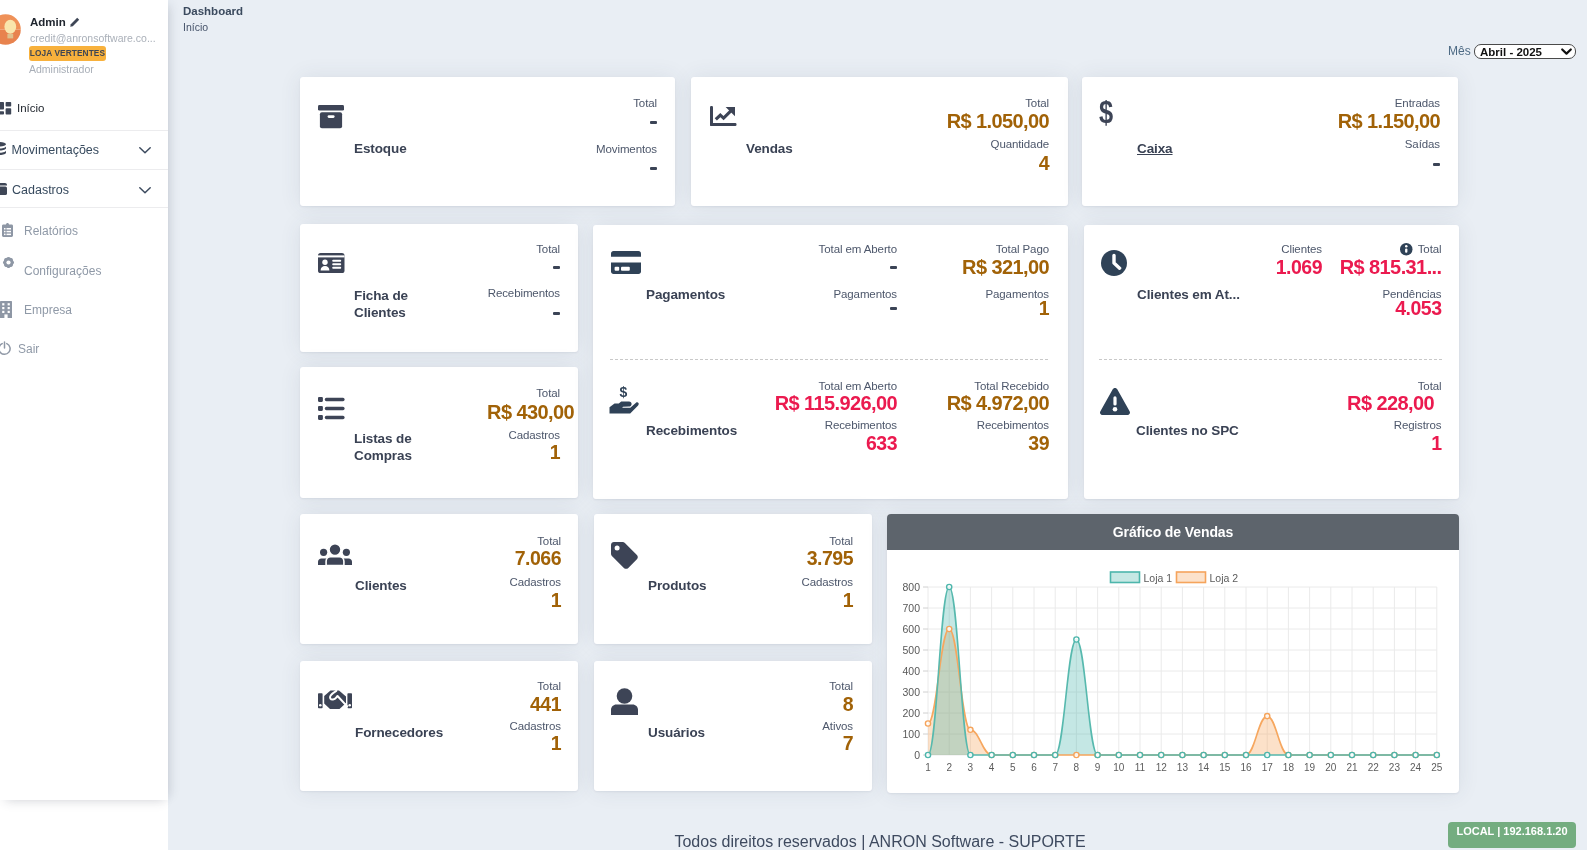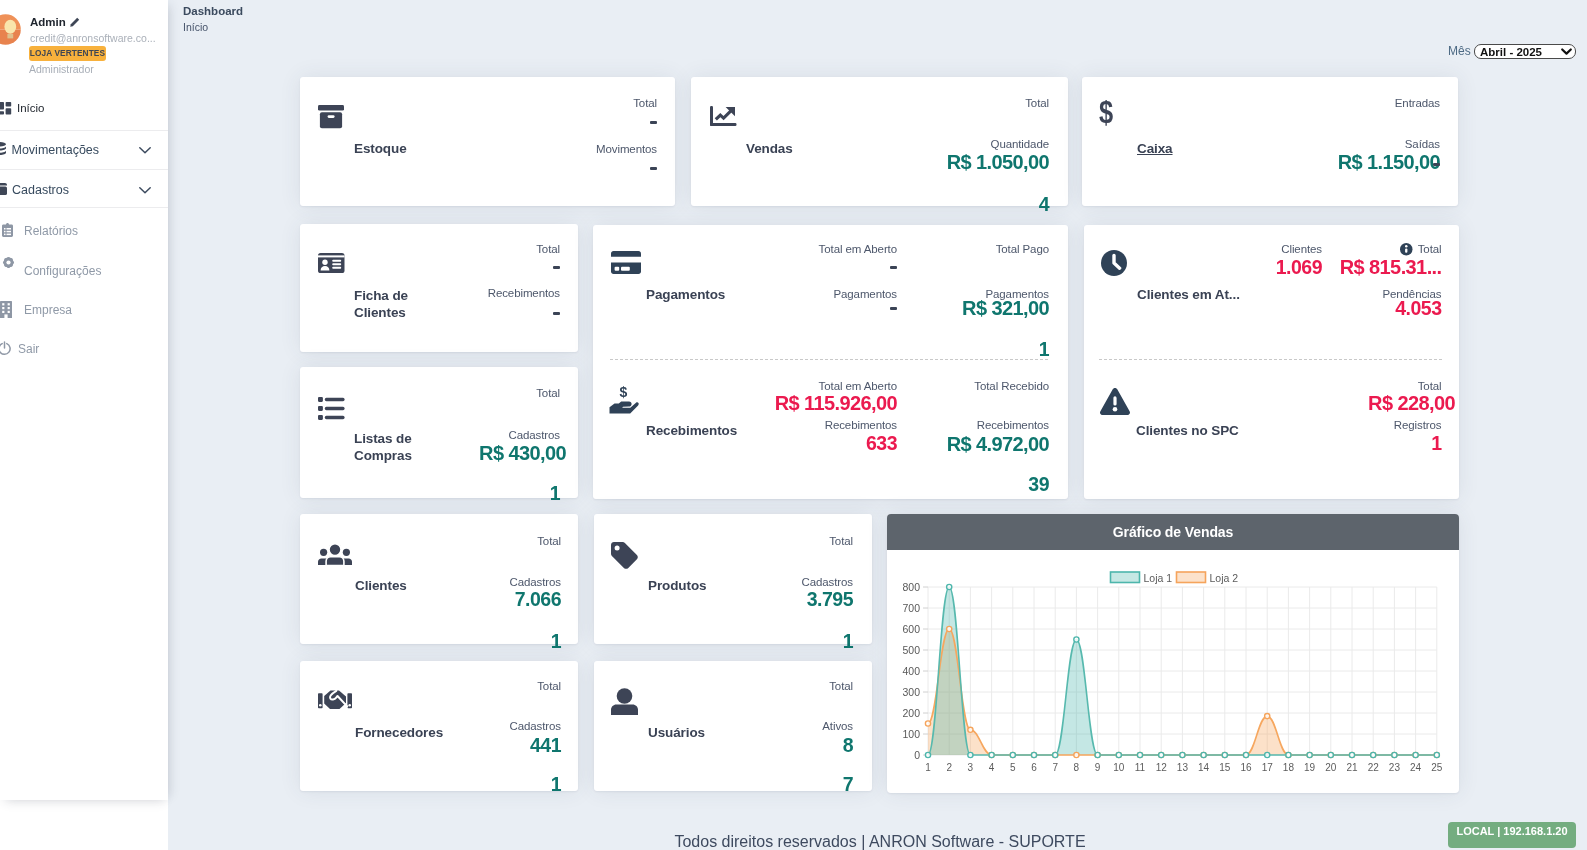--- a/index.html
+++ b/index.html
@@ -7,21 +7,21 @@
 .abs{position:absolute;}
 #main{left:168px;top:0;width:1419px;height:850px;background:#e9eef4;}
 #sidebar{left:0;top:0;width:168px;height:800px;background:#fff;
   box-shadow:6px 0 10px -4px rgba(50,60,80,.14),0 6px 10px -4px rgba(50,60,80,.14);}
 .card{position:absolute;background:#fff;border-radius:3px;
   box-shadow:0 1px 2px rgba(50,64,90,.08),0 0 22px rgba(50,64,90,.09);}
 .ctitle{position:absolute;font-size:13.5px;font-weight:bold;color:#3a4254;letter-spacing:-0.1px;line-height:17px;padding-left:36px;}
 .lab{position:absolute;font-size:11.5px;color:#4d576b;letter-spacing:-0.1px;}
 .money{position:absolute;font-size:20px;font-weight:bold;letter-spacing:-0.6px;text-align:right;}
 .num{position:absolute;font-size:19.5px;font-weight:bold;text-align:right;letter-spacing:-0.5px;}
-.grn{color:#0f766e;margin-top:41px;} .red{color:#eb1a4f;}
+.grn{color:#a16207;} .red{color:#eb1a4f;}
 .icn{position:absolute;}
 .mitem{position:absolute;font-size:12px;color:#8f99a7;}
 .hr{position:absolute;left:0;width:168px;height:1px;background:#ececee;}
 svg{display:block;overflow:visible;}
 </style></head>
 <body>
 <div class="abs" id="main"></div>
 <div class="abs" id="sidebar"></div>
 
 <div class="abs" id="sb-profile">
@@ -199,21 +199,21 @@
         <rect x="0" y="0" width="4.9" height="4.9" rx="1.1"></rect>
         <rect x="6.8" y="0.8" width="19.8" height="3.4" rx="1.6"></rect>
 <rect x="0" y="9" width="4.9" height="4.9" rx="1.1"></rect>
         <rect x="6.8" y="9.8" width="19.8" height="3.4" rx="1.6"></rect>
 <rect x="0" y="18" width="4.9" height="4.9" rx="1.1"></rect>
         <rect x="6.8" y="18.8" width="19.8" height="3.4" rx="1.6"></rect>
       </g>
     </svg>
     <div class="ctitle" style="left:18px;top:63px;">Listas de<br>Compras</div>
     <div class="lab" style="right:18px;top:19.5px;">Total</div>
-    <div class="money grn" style="right:12px;top:34px;line-height:22px;text-align:right;">R$ 430,00</div>
+    <div class="money grn" style="right:4px;top:34px;line-height:22px;text-align:right;">R$ 430,00</div>
     <div class="lab" style="right:18px;top:61.5px;">Cadastros</div>
     <div class="num grn" style="right:18px;top:75px;line-height:20px;">1</div>
   </div>
 <div class="card" style="left:593px;top:225px;width:475px;height:274px;">
     <svg class="icn" style="left:17.5px;top:26px;" width="30" height="23" viewBox="0 0 30 23">
 <path d="M0 2.5 C0 1.1 1.1 0 2.5 0 L27.5 0 C28.9 0 30 1.1 30 2.5 L30 5.8 L0 5.8 Z" fill="#2f4257"></path>
 <path d="M0 11.5 L30 11.5 L30 20.5 C30 21.9 28.9 23 27.5 23 L2.5 23 C1.1 23 0 21.9 0 20.5 Z" fill="#2f4257"></path>
 <rect x="3.6" y="15.8" width="4.6" height="4" rx="1" fill="#fff"></rect>
       <rect x="10" y="15.8" width="8.8" height="4" rx="1" fill="#fff"></rect>
     </svg>
@@ -262,21 +262,21 @@
     <div class="num red" style="right:17.5px;top:73px;line-height:20px;">4.053</div>
     <div class="abs" style="left:15px;top:134px;width:343px;border-top:1px dashed #c9c9c9;"></div>
     <div class="abs" style="left:0;top:136px;width:375px;height:138px;">
       <svg class="icn" style="left:16px;top:27px;" width="30" height="27" viewBox="0 0 30 27">
 <path d="M12.6 1.6 C13.7 -0.4 16.3 -0.4 17.4 1.6 L29.6 23.2 C30.7 25.1 29.4 27 27.2 27 L2.8 27 C0.6 27 -0.7 25.1 0.4 23.2 Z" fill="#2f4257"></path>
 <rect x="13.4" y="8.3" width="3.2" height="9.3" rx="1.6" fill="#fff"></rect>
 <circle cx="15" cy="21.2" r="2.3" fill="#fff"></circle>
       </svg>
       <div class="ctitle" style="left:16px;top:61px;">Clientes no SPC</div>
       <div class="lab" style="right:17.5px;top:18.5px;">Total</div>
-      <div class="money red" style="right:4px;top:31px;line-height:22px;">R$ 228,00</div>
+      <div class="money red" style="right:25px;top:31px;line-height:22px;">R$ 228,00</div>
       <div class="lab" style="right:17.5px;top:57.5px;">Registros</div>
       <div class="num red" style="right:17.5px;top:72px;line-height:20px;">1</div>
     </div>
   </div>
 <div class="card" style="left:300px;top:514px;width:278px;height:130px;">
     <svg class="icn" style="left:18px;top:30px;" width="34" height="21" viewBox="0 0 34 21">
 <g fill="#3d4456">
         <circle cx="5.6" cy="8.3" r="3.6"></circle>
         <path d="M0 21 L0 17.6 C0 15.7 1.5 14.4 3.4 14.4 L8 14.4 C8.6 14.4 9.1 14.5 9.6 14.8 L9.6 21 Z"></path>
 <circle cx="28.4" cy="8.3" r="3.6"></circle>

